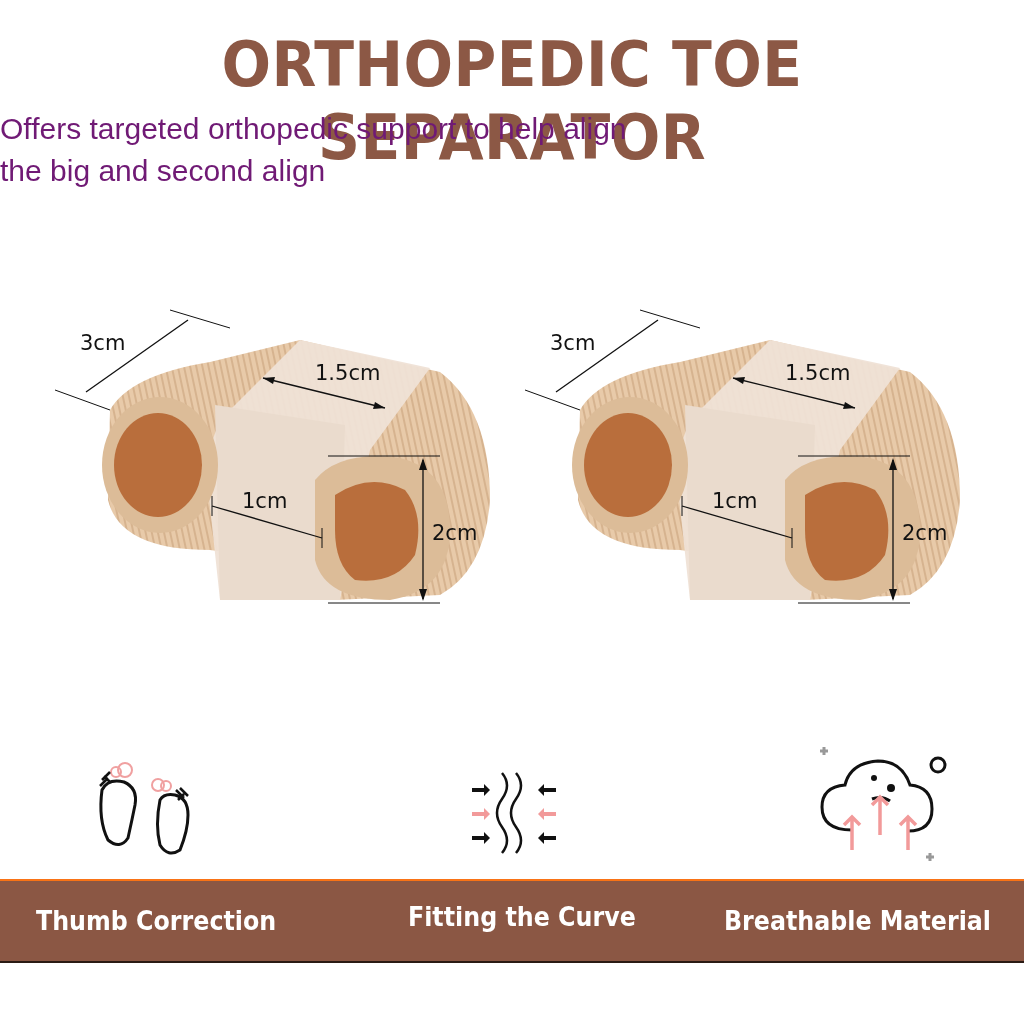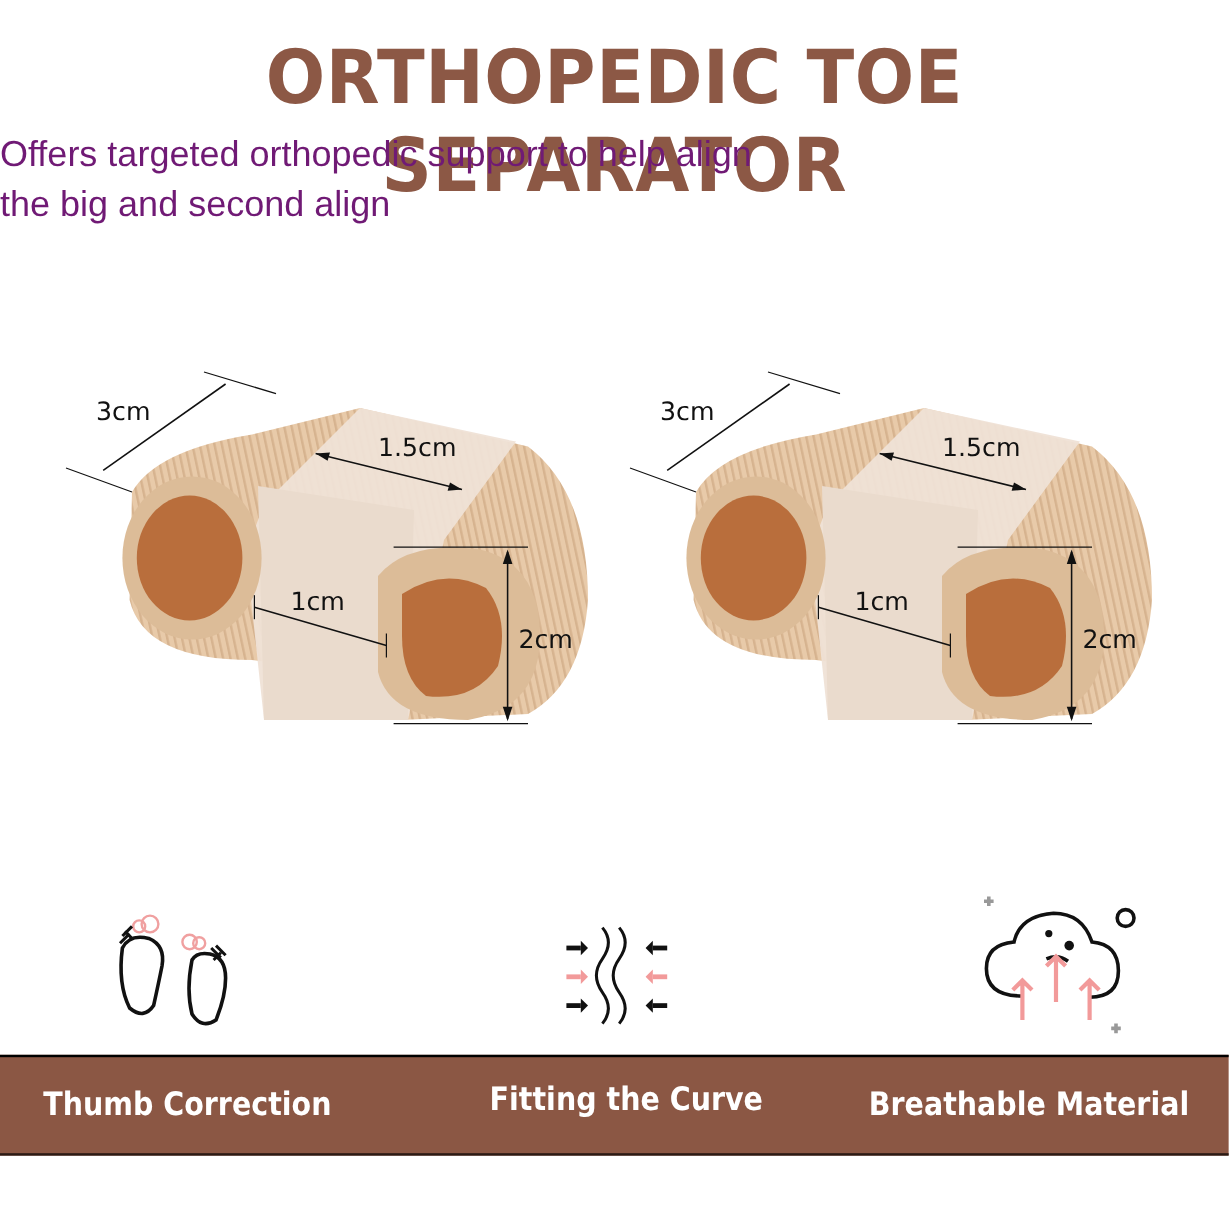--- a/index.html
+++ b/index.html
@@ -22,21 +22,21 @@
   .product svg { width: 480px; height: 320px; display: block; }
   .dim-label { font-family: "DejaVu Sans", sans-serif; font-size: 21px; fill: #111; }
 
   .icon { position: absolute; }
   .icon.feet { left: 80px; top: 750px; width: 150px; height: 110px; }
   .icon.curve { left: 460px; top: 765px; width: 110px; height: 95px; }
   .icon.breath { left: 800px; top: 735px; width: 160px; height: 140px; }
 
   .band {
     position: absolute; left: 0; top: 879px; width: 1024px; height: 84px;
-    background: #8b5744; border-top: 2px solid #000000; border-bottom: 2px solid #2a1a14;
+    background: #8b5744; border-top: 2px solid #f97316; border-bottom: 2px solid #2a1a14;
     box-sizing: border-box;
   }
   .feature-label {
     position: absolute; color: #ffffff; font-weight: bold; font-size: 27px;
     font-family: "DejaVu Sans", sans-serif; white-space: nowrap;
     transform: scaleX(0.88); transform-origin: left center;
   }
   .feature-label.f1 { left: 36px; top: 24px; }
   .feature-label.f2 { left: 408px; top: 20px; }
   .feature-label.f3 { left: 724px; top: 24px; }

